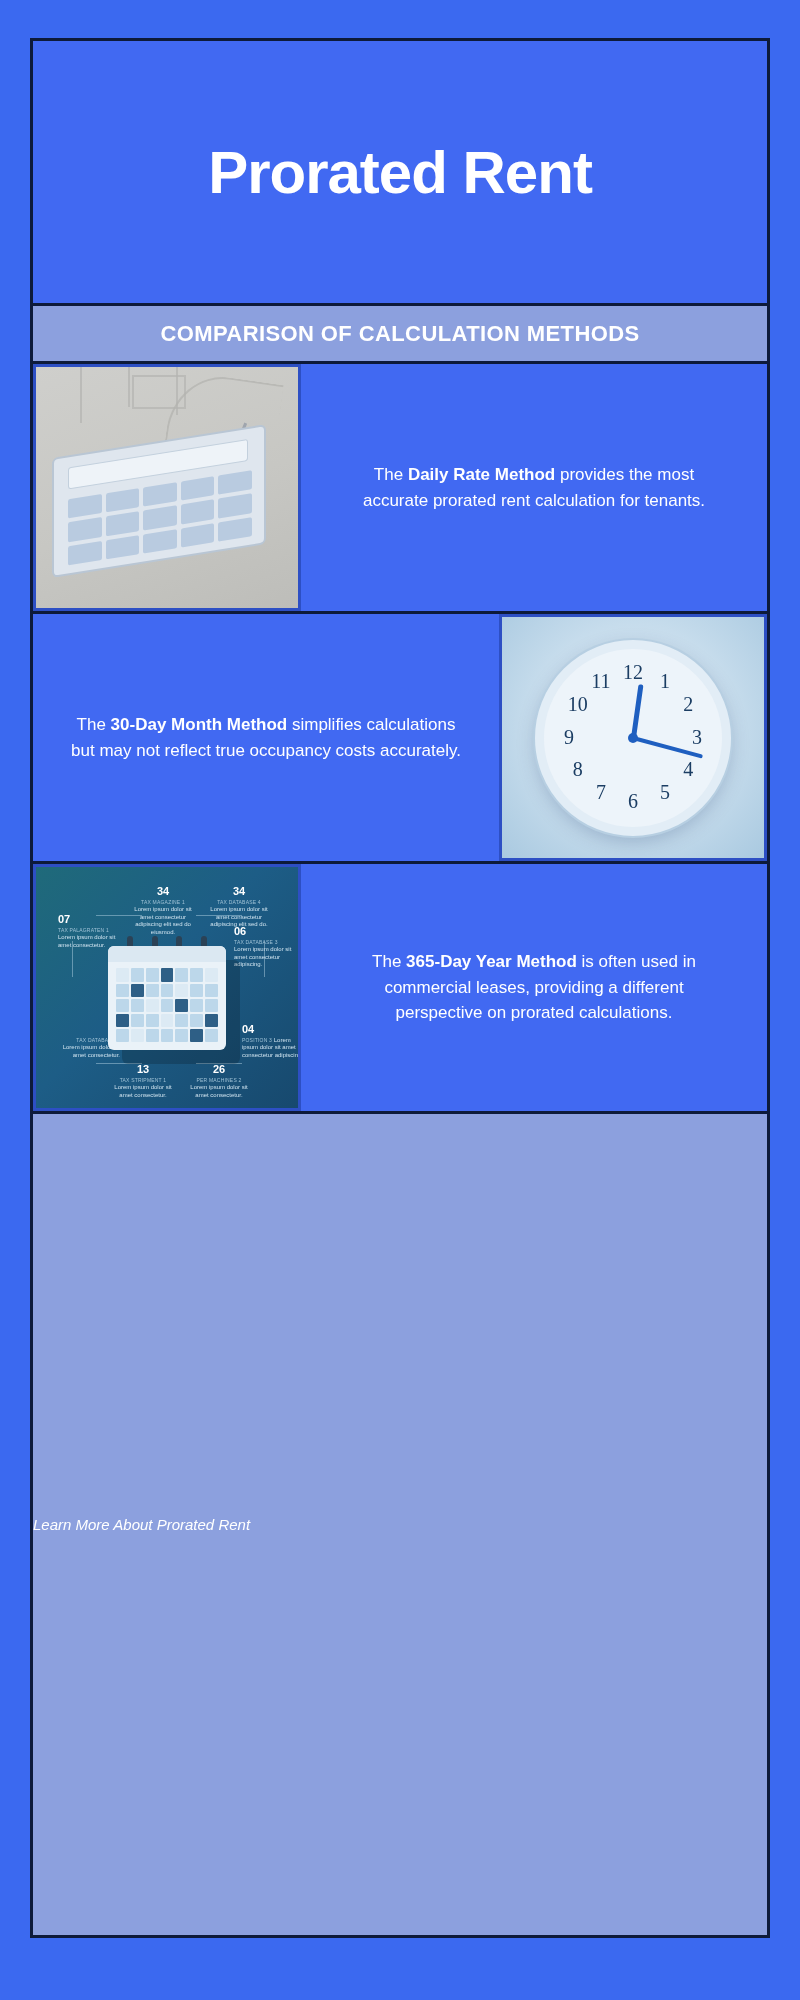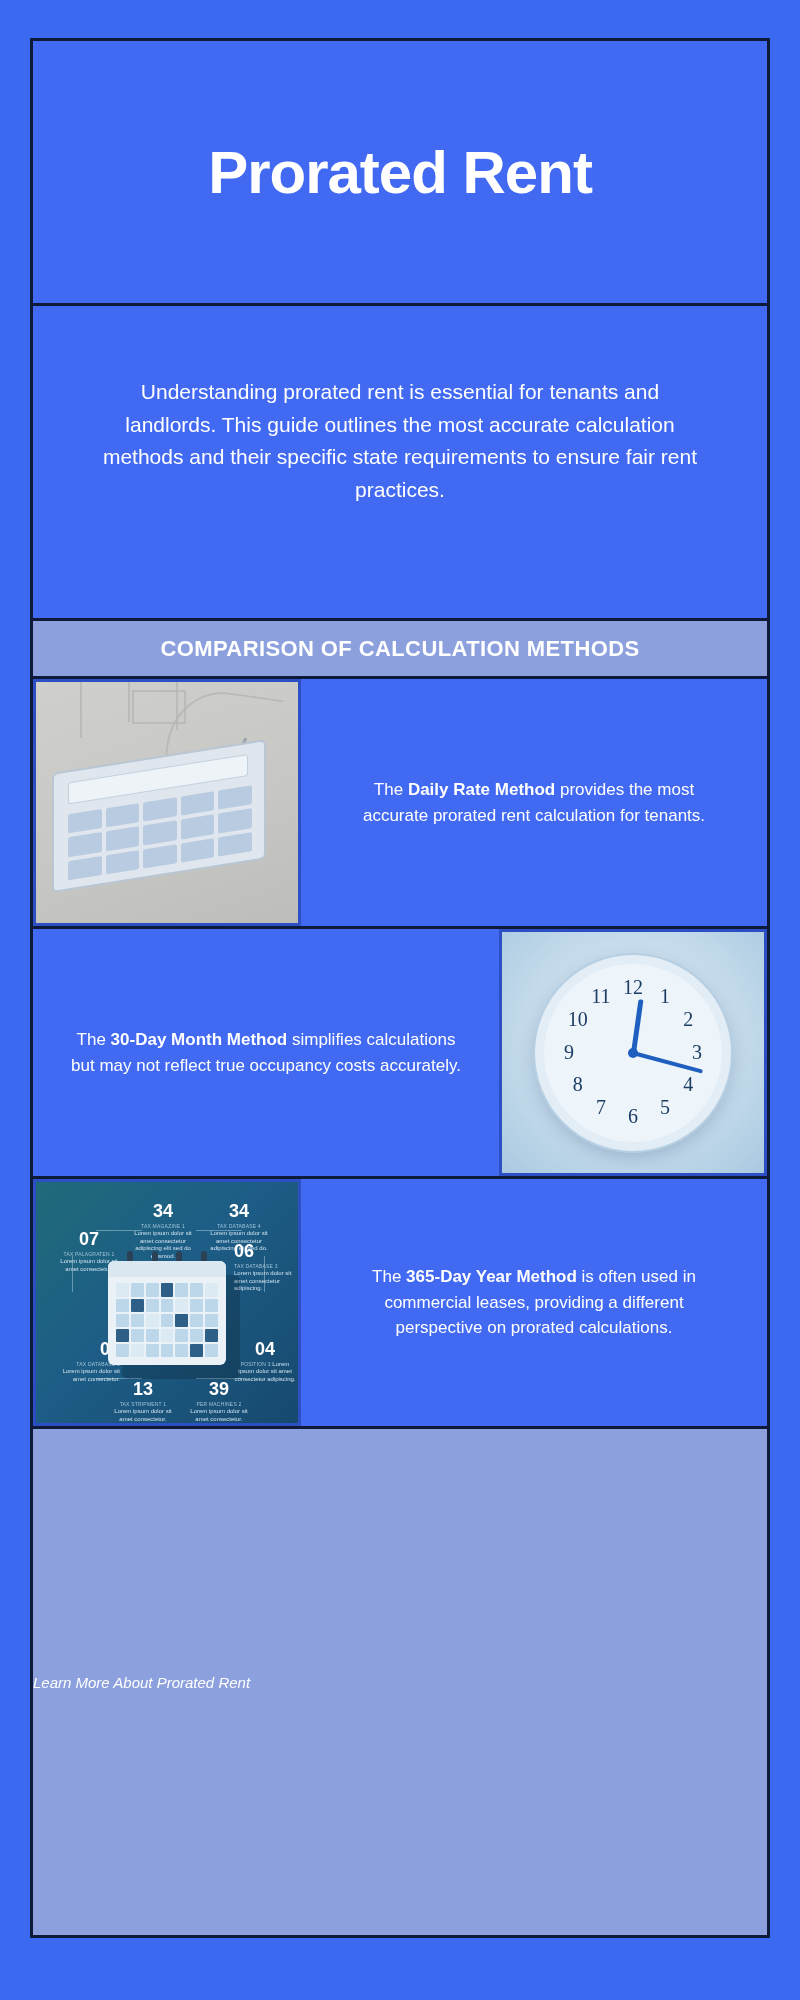--- a/index.html
+++ b/index.html
@@ -259,21 +259,21 @@
   .cal-grid span { background: #bcd7ea; border-radius: 1px; }
   .cal-grid span.dark { background: #2e5f86; }
   .cal-grid span.light { background: #dceaf4; }
   .cal-node {
     position: absolute;
     color: #cfe3ef;
     font-size: 6px;
     line-height: 1.25;
     width: 62px;
   }
-  .cal-node b { display: block; font-size: 18px; color: #ffffff; font-weight: bold; }
+  .cal-node b { display: block; font-size: 11px; color: #ffffff; font-weight: bold; }
   .cal-node .nlabel { font-size: 5px; color: #9fc2d6; text-transform: uppercase; letter-spacing: .2px; }
   .cal-line { position: absolute; background: rgba(190,220,235,.45); }
   
   .footer {
     background: #8ca0de;
     flex: 1 1 auto;
     display: flex;
     align-items: center;
     justify-content: flex-start;
   }
@@ -288,23 +288,20 @@
 <body>
 
 <div class="page">
   <div class="frame">
 
     <div class="title-block">
       <h1>Prorated Rent</h1>
     </div>
 
 
-    <div class="intro">
-      <p>Understanding prorated rent is essential for tenants and landlords. This guide outlines the most accurate calculation methods and their specific state requirements to ensure fair rent practices.</p>
-    </div>
 
     <div class="bar bar-comparison">
       <span>COMPARISON OF CALCULATION METHODS</span>
     </div>
 
     <div class="row row-calc">
       <div class="cell-img">
         <div class="img-inner">
           <div class="calc-bg">
             <div class="calc-line1"></div>
@@ -388,47 +385,47 @@
             <div class="cal-node" style="left:96px;top:18px;text-align:center;">
               <b>34</b>
               <span class="nlabel">Tax Magazine 1</span>
               <span>Lorem ipsum dolor sit amet consectetur adipiscing elit sed do eiusmod.</span>
             </div>
             <div class="cal-node" style="left:172px;top:18px;text-align:center;">
               <b>34</b>
               <span class="nlabel">Tax Database 4</span>
               <span>Lorem ipsum dolor sit amet consectetur adipiscing elit sed do.</span>
             </div>
-            <div class="cal-node" style="left:22px;top:46px;text-align:center;">
+            <div class="cal-node" style="left:22px;top:46px;">
               <b>07</b>
               <span class="nlabel">Tax Palagraten 1</span>
               <span>Lorem ipsum dolor sit amet consectetur.</span>
             </div>
             <div class="cal-node" style="left:198px;top:58px;">
               <b>06</b>
               <span class="nlabel">Tax Database 3</span>
               <span>Lorem ipsum dolor sit amet consectetur adipiscing.</span>
             </div>
             <div class="cal-node" style="left:22px;top:156px;text-align:right;">
               <b>02</b>
               <span class="nlabel">Tax Database 1</span>
               <span>Lorem ipsum dolor sit amet consectetur.</span>
             </div>
-            <div class="cal-node" style="left:198px;top:156px;text-align:center;">
+            <div class="cal-node" style="left:206px;top:156px;">
               <b>04</b>
               <span class="nlabel">Position 3</span>
               <span>Lorem ipsum dolor sit amet consectetur adipiscing.</span>
             </div>
             <div class="cal-node" style="left:76px;top:196px;text-align:center;">
               <b>13</b>
               <span class="nlabel">Tax Stripment 1</span>
               <span>Lorem ipsum dolor sit amet consectetur.</span>
             </div>
             <div class="cal-node" style="left:152px;top:196px;text-align:center;">
-              <b>39</b>
+              <b>26</b>
               <span class="nlabel">Per Machines 2</span>
               <span>Lorem ipsum dolor sit amet consectetur.</span>
             </div>
 
             <div class="cal-card">
               <div class="cal-rings">
                   <i></i>
                   <i></i>
                   <i></i>
                   <i></i>

